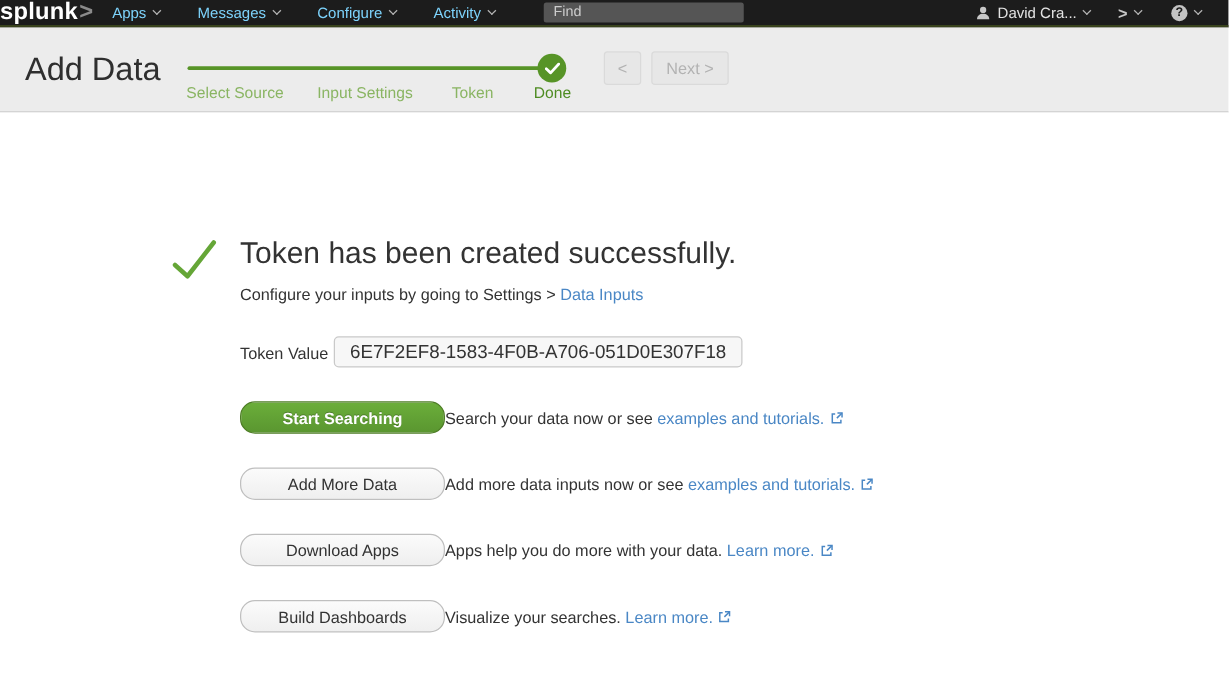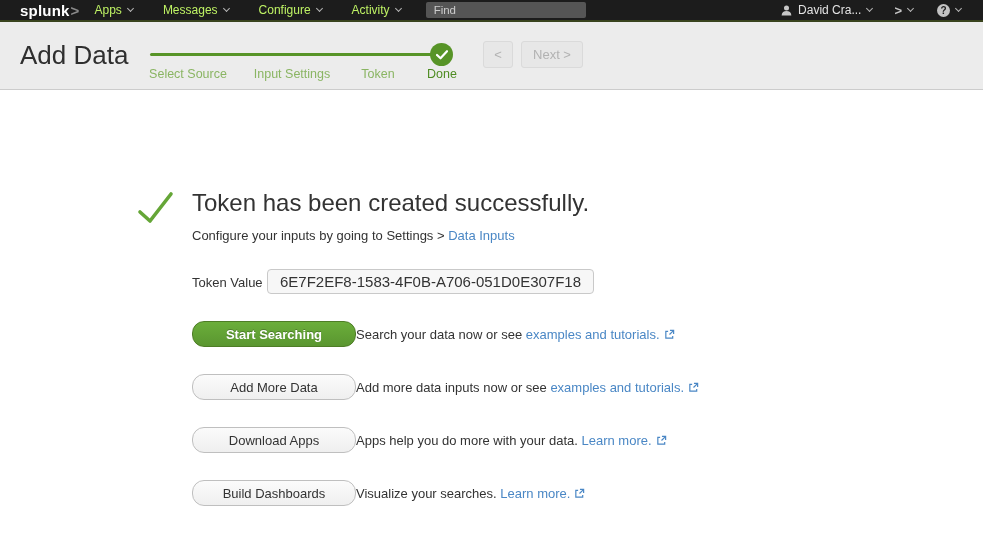--- a/index.html
+++ b/index.html
@@ -3,26 +3,26 @@
 <meta charset="utf-8">
 <style>
   * { box-sizing: border-box; }
   html,body { margin:0; padding:0; }
   body { font-family: "Liberation Sans", sans-serif; background:#fff; }
   .screen { position:relative; width:983px; height:539px; background:#fff; overflow:hidden; }
 
   
   .topbar { height:22px; background:#1c1c1c; border-bottom:2px solid #39431d;
             display:flex; align-items:center; color:#e3e3e3; font-size:12px; }
-  .logo { margin-left:20px; font-weight:bold; font-size:15px; color:#fff; cursor:pointer; letter-spacing:0.2px; }
+  .logo { font-weight:bold; font-size:19px; color:#fff; cursor:pointer; letter-spacing:0.2px; }
   .logo .gt { color:#8b8b8b; font-weight:bold; margin-left:1px; }
-  .nav-item { padding:0 15px; height:20px; display:flex; align-items:center; cursor:pointer; color:#bef264; }
+  .nav-item { padding:0 15px; height:20px; display:flex; align-items:center; cursor:pointer; color:#7dd3fc; }
   .chev { display:inline-block; width:5px; height:5px; border-right:1.3px solid #b5b5b5;
           border-bottom:1.3px solid #b5b5b5; transform:rotate(45deg); margin-left:6px; margin-top:-3px; }
-  .find-input { margin-left:10px; width:160px; height:16px; background:#555; border:none; border-radius:2px;
+  .find-input { margin-left:24px; width:160px; height:16px; background:#555; border:none; border-radius:2px;
                 color:#d6d6d6; font-size:11.5px; padding:0 8px; font-family:"Liberation Sans",sans-serif; }
   .find-input::placeholder { color:#ccc; opacity:1; }
   .nav-right { margin-left:auto; display:flex; align-items:center; margin-right:10px; }
   .user-item { display:flex; align-items:center; padding:0 10px; cursor:pointer; }
   .user-item svg { margin-right:5px; }
   .quick-item { display:flex; align-items:center; padding:0 12px; cursor:pointer; }
   .gt-glyph { color:#c7c7c7; font-weight:bold; font-size:13px; }
   .help-circle { display:inline-block; width:13px; height:13px; border-radius:50%; background:#c3c3c3;
                  color:#1c1c1c; font-size:10px; font-weight:bold; line-height:13px; text-align:center; }
 

